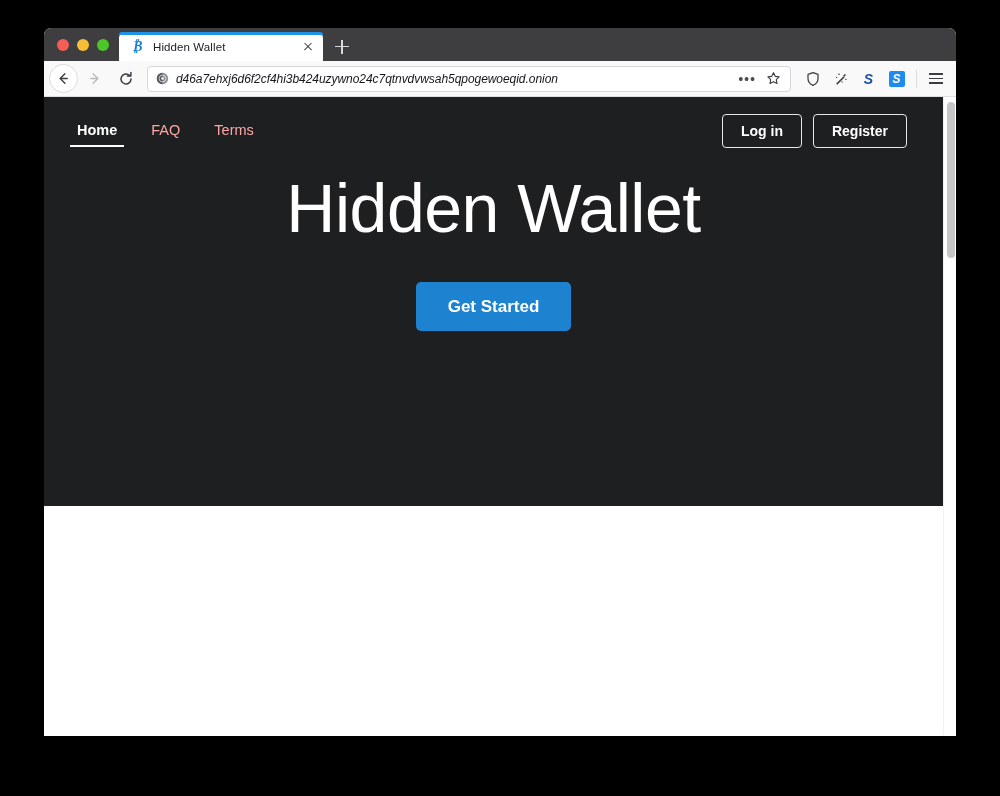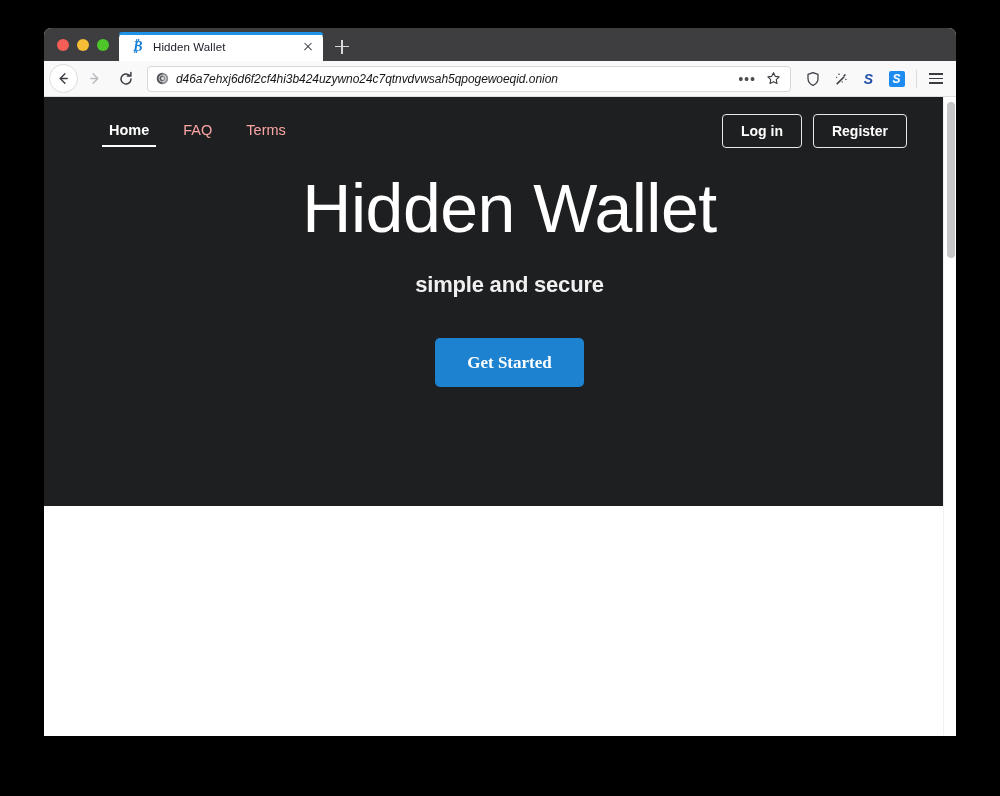--- a/index.html
+++ b/index.html
@@ -200,21 +200,20 @@
     left: 0; top: 0;
     width: 899px;
     height: 100%;
   }
 
   
   #hero {
     background: #1e1f21;
     height: 409px;
     position: relative;
-    padding-left: 32px;
   }
   #sitenav {
     height: 67px;
     display: flex;
     align-items: center;
     padding: 0 36px 0 26px;
   }
   #nav-links { display: flex; align-items: flex-start; gap: 20px; margin-top: 4px; }
   .nav-link {
     font-size: 14.5px;
@@ -264,21 +263,21 @@
     margin-top: 40px;
     display: inline-block;
     background: #1d82d0;
     color: #ffffff;
     font-size: 17px;
     font-weight: bold;
     border: none;
     border-radius: 5px;
     padding: 16px 32px;
     line-height: 1;
-    font-family: Liberation Serif, serif;
+    font-family: Liberation Sans, sans-serif;
   }
 
   
   #intro-section {
     background: #ffffff;
     padding: 92px 30px 0;
     text-align: center;
   }
   #intro-text {
     font-size: 25.5px;
@@ -422,21 +421,20 @@
             <a class="nav-link">Terms</a>
           </div>
           <div id="nav-auth">
             <button class="auth-btn">Log in</button>
             <button class="auth-btn">Register</button>
           </div>
         </nav>
 
         <div id="hero-inner">
           <h1 id="hero-title">Hidden Wallet</h1>
-          <p id="hero-tagline">simple and secure</p>
           <button id="cta-button">Get Started</button>
         </div>
       </section>
 
 
     </div>
 
     <div id="scrollbar-track">
       <div id="scrollbar-thumb"></div>
     </div>

